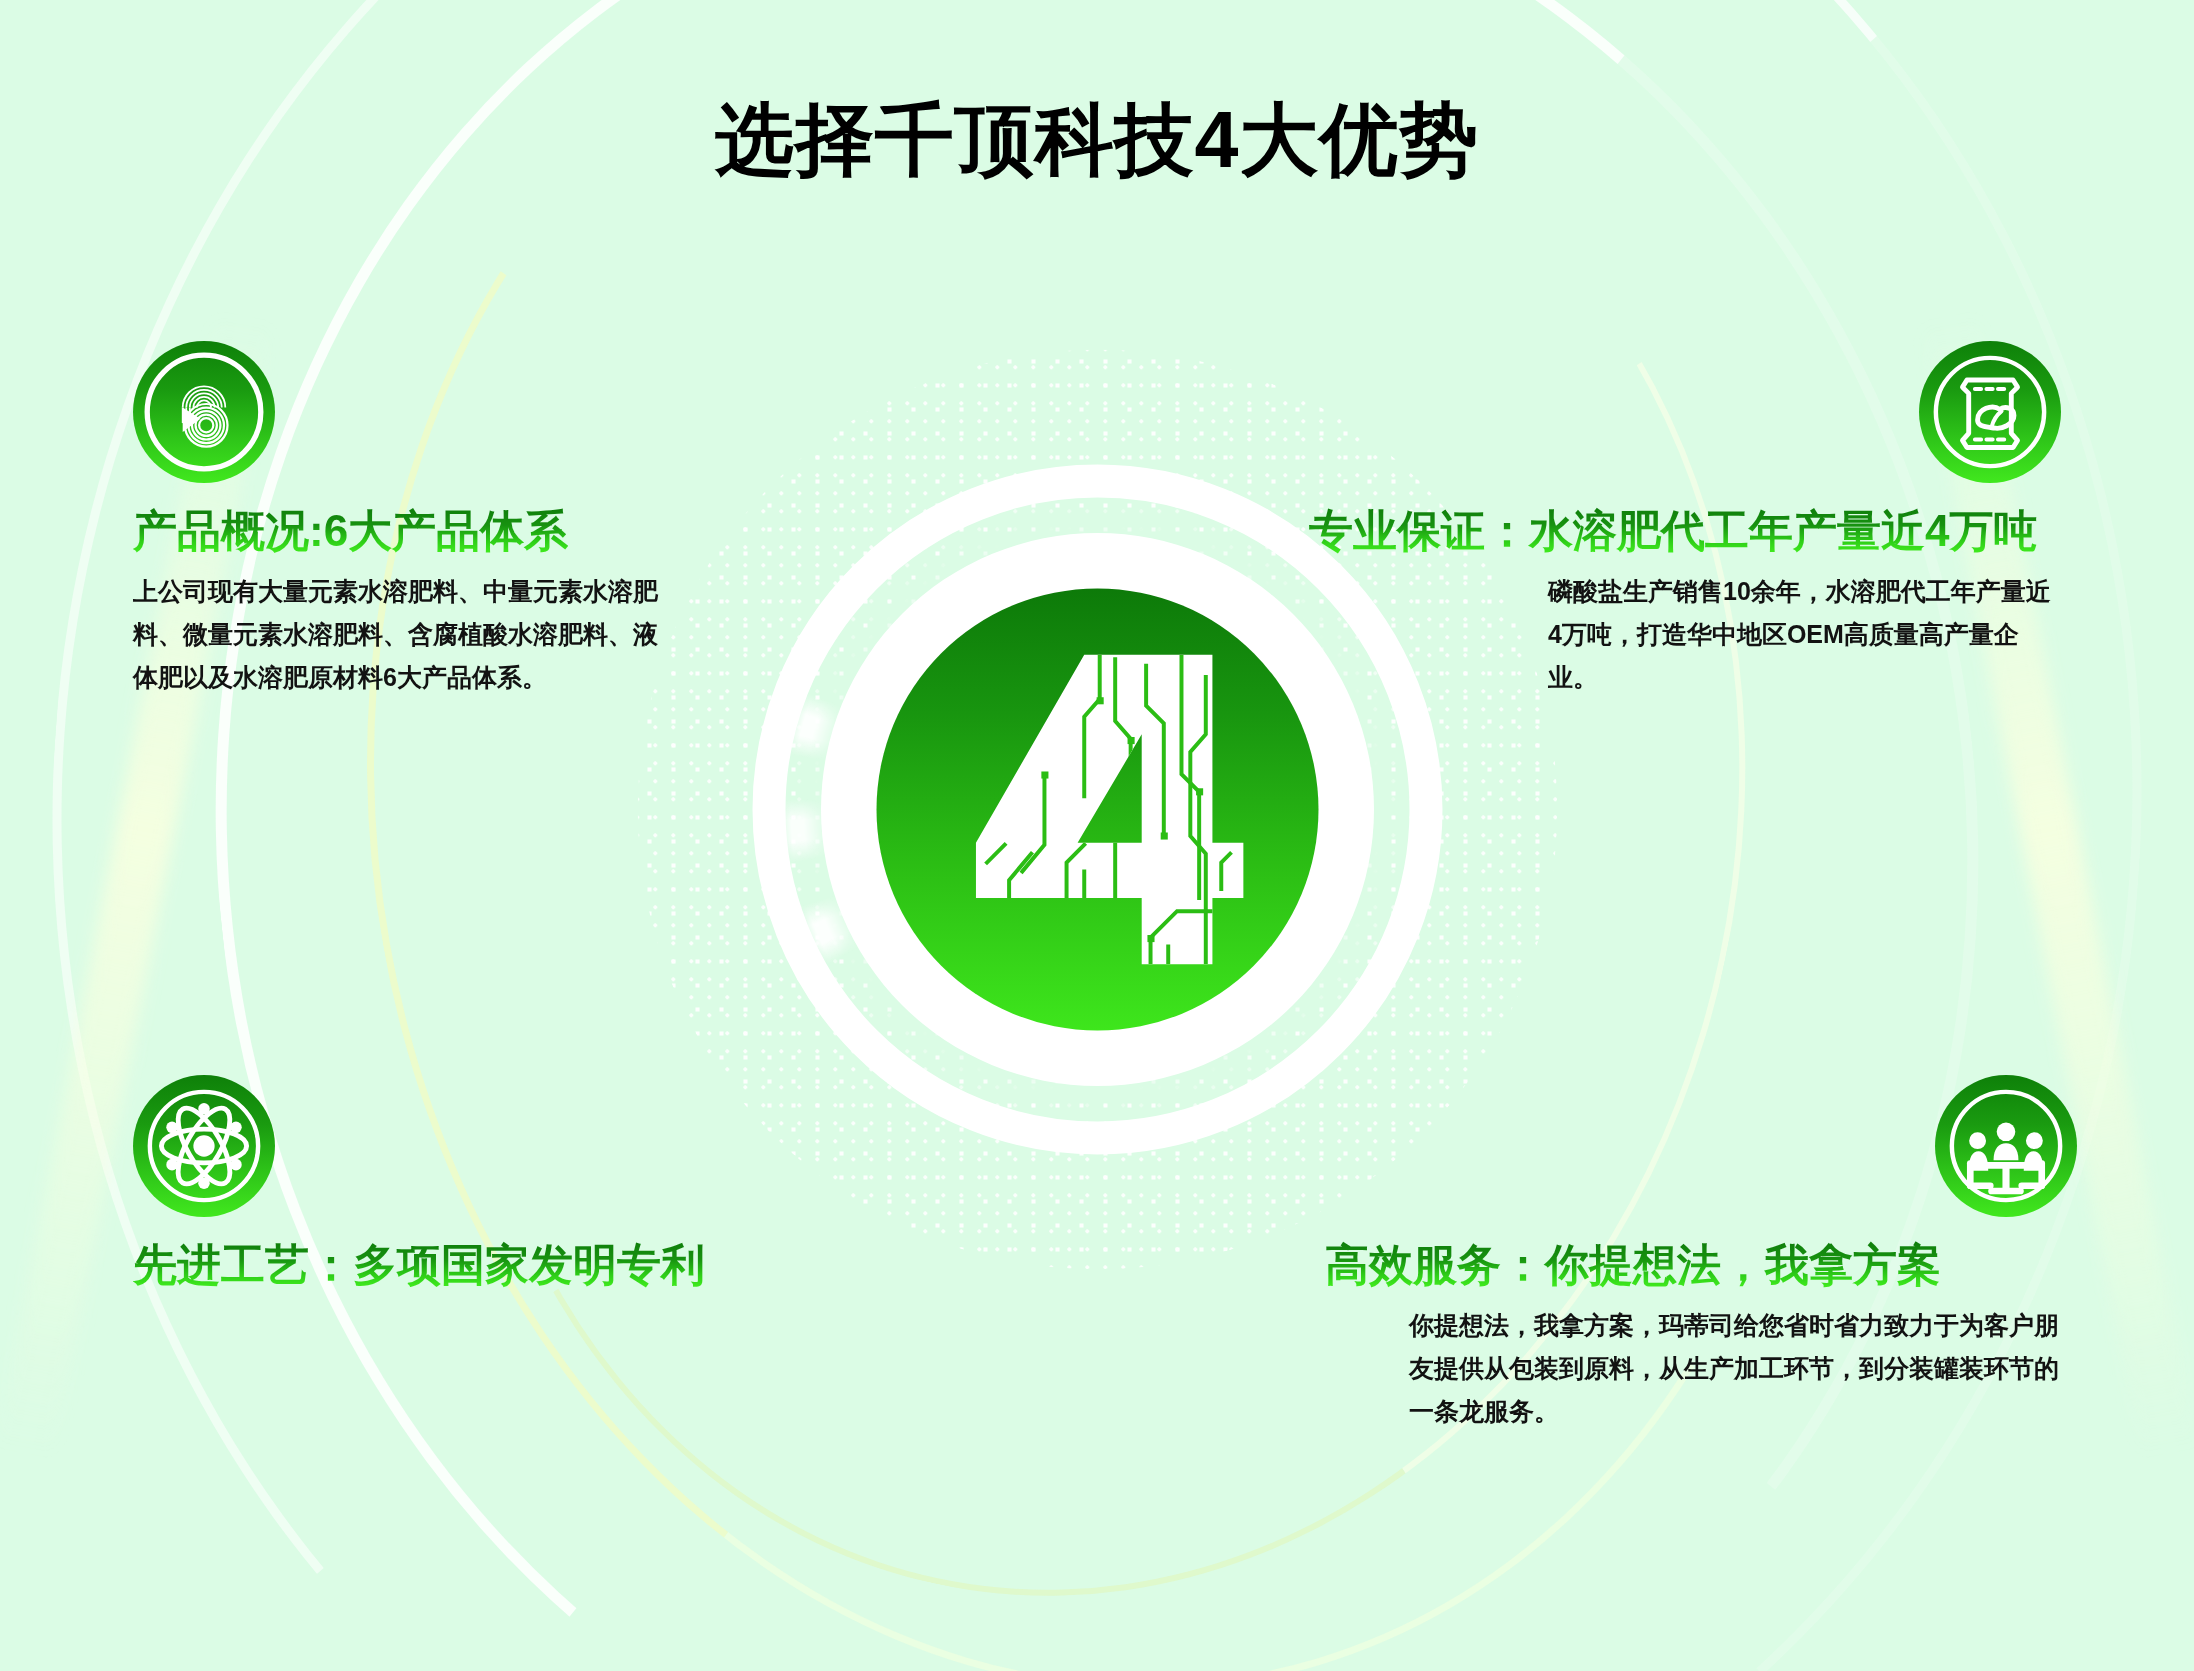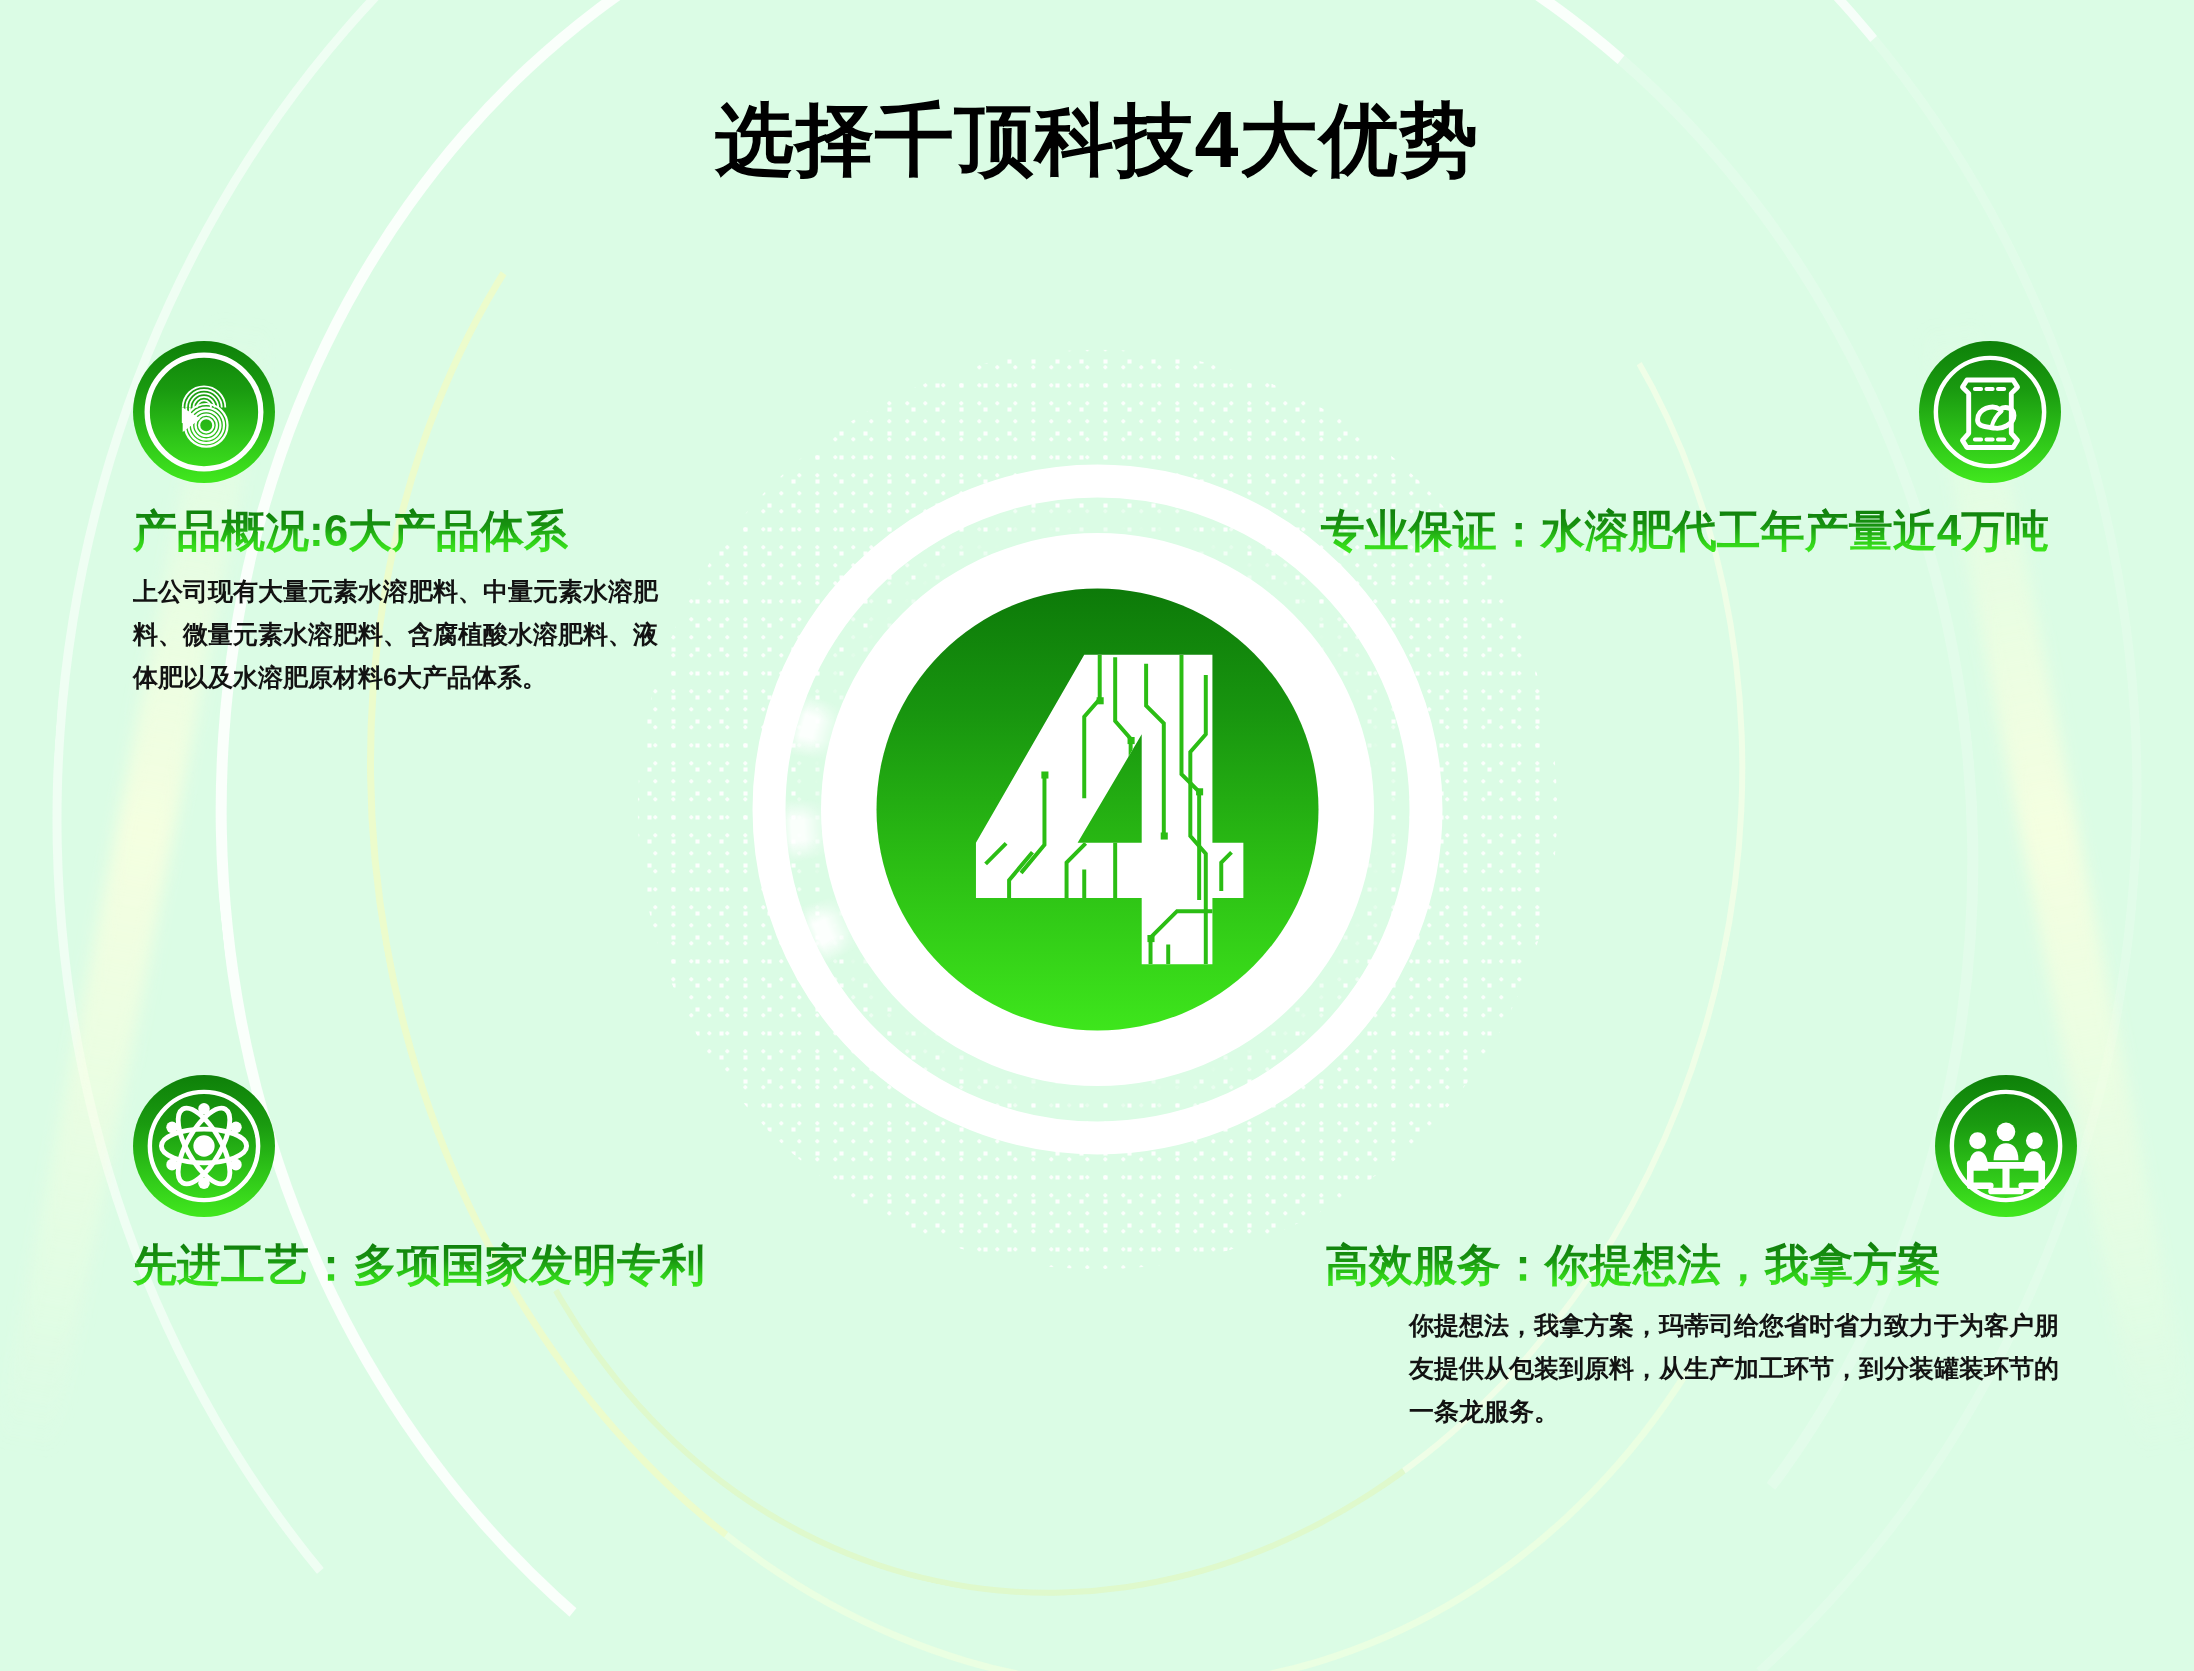--- a/index.html
+++ b/index.html
@@ -159,21 +159,21 @@
     font-size:79px;
     font-weight:bold;
     letter-spacing:0.9px;
     color:#000000;
     line-height:1;
   }
 
   
   .card { position:absolute; }
   .card-tl { left:133px;  top:341px;  width:557px; }
-  .card-tr { right:133px; top:341px;  width:752px; text-align:center; }
+  .card-tr { right:133px; top:341px;  width:752px; text-align:left; }
   .card-bl { left:133px;  top:1075px; width:752px; }
   .card-br { right:117px; top:1075px; width:752px; }
 
   .badge {
     width:142px; height:142px;
     border-radius:50%;
     background:linear-gradient(to bottom, #0e8009 0%, #1a9b10 35%, #2fc619 70%, #41e81e 100%);
     display:flex; align-items:center; justify-content:center;
     position:relative;
   }
@@ -303,20 +303,21 @@
         <path d="M 108 88 L 212 88 L 222 104 L 208 118 L 208 208 L 222 224 L 212 240 L 108 240 L 98 224 L 112 208 L 112 118 L 98 104 Z" fill="none" stroke="#ffffff" stroke-width="11" stroke-linejoin="round"></path>
         <g stroke="#ffffff" stroke-width="9" stroke-linecap="round" stroke-dasharray="14 12">
           <path d="M 126 108 L 196 108"></path>
           <path d="M 126 222 L 196 222"></path>
         </g>
         <path d="M 132 178 C 132 152 166 142 182 154 C 196 145 214 152 214 168 C 214 188 186 200 168 196 C 146 192 132 192 132 178 Z" fill="none" stroke="#ffffff" stroke-width="11" stroke-linejoin="round"></path>
         <path d="M 186 158 C 176 166 168 178 164 192" fill="none" stroke="#ffffff" stroke-width="9" stroke-linecap="round"></path>
       </svg>
     </div>
     <div class="card-heading">专业保证：水溶肥代工年产量近4万吨</div>
+    <div class="card-body">磷酸盐生产销售10余年，水溶肥代工年产量近4万吨，打造华中地区OEM高质量高产量企业。</div>
   </div>
 
   <div class="card card-bl">
     <div class="badge">
       <svg viewBox="0 0 320 320" aria-hidden="true">
         <circle cx="160" cy="160" r="122" fill="none" stroke="#ffffff" stroke-width="10"></circle>
         <g fill="none" stroke="#ffffff" stroke-width="11" stroke-linecap="round">
           <ellipse cx="160" cy="160" rx="96" ry="38" transform="rotate(0 160 160)"></ellipse>
           <ellipse cx="160" cy="160" rx="96" ry="38" transform="rotate(60 160 160)"></ellipse>
           <ellipse cx="160" cy="160" rx="96" ry="38" transform="rotate(-60 160 160)"></ellipse>

